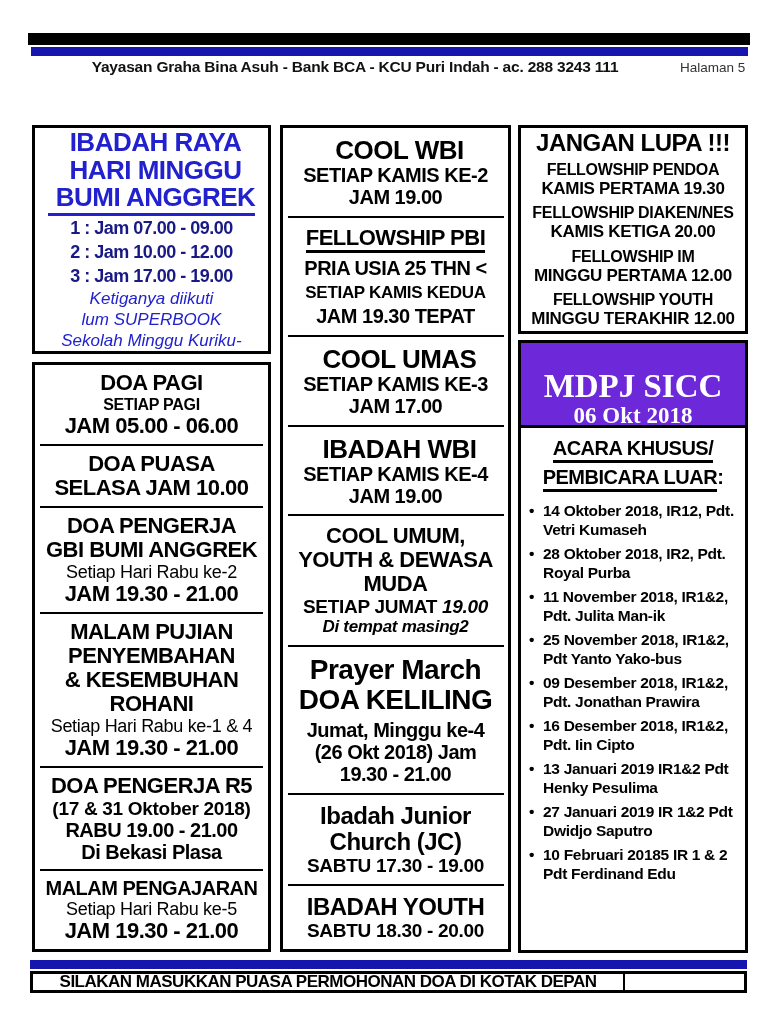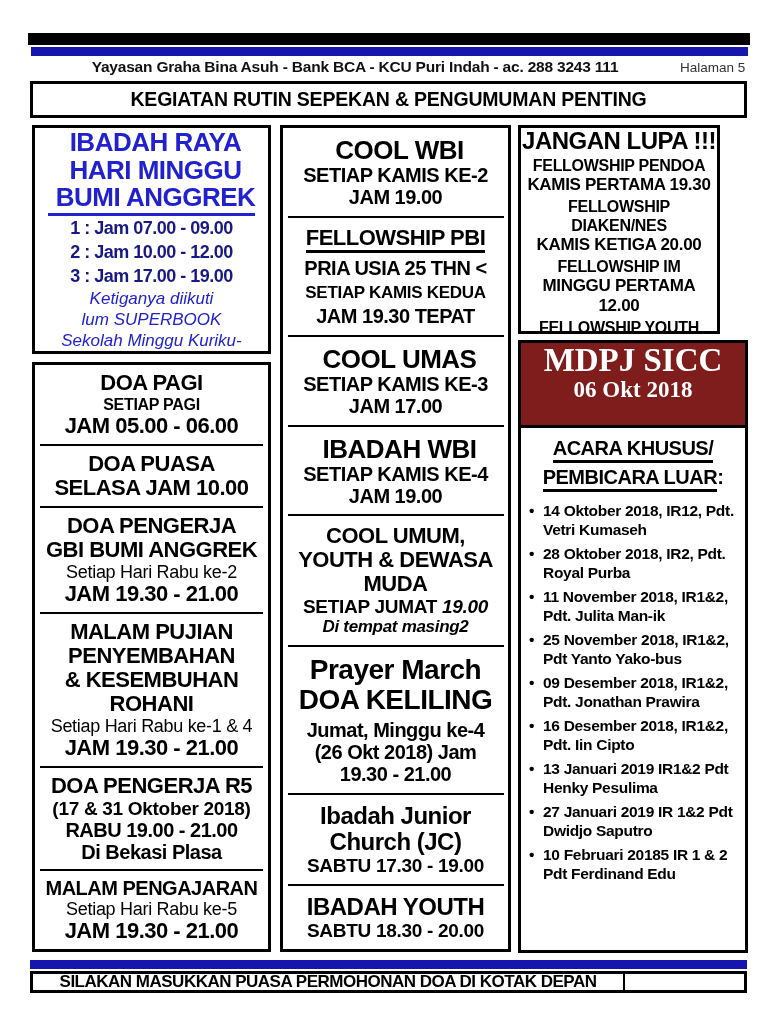--- a/index.html
+++ b/index.html
@@ -30,22 +30,22 @@
   .it{font-style:italic;}
   .c-blue{color:#2121CE;}
   .c-navy{color:#191985;}
   .c-pblue{color:#000000;}
   .u{display:inline-block;border-bottom:3px solid currentColor;padding-bottom:1px;line-height:1.05;}
   .serif{font-family:"Liberation Serif","DejaVu Serif",serif;}
   
   .box-sunday{left:32px;top:125px;width:239px;height:229px;}
   .box-left2{left:32px;top:362px;width:239px;height:590px;}
   .box-mid{left:280px;top:125px;width:231px;height:827px;}
-  .box-right1{left:518px;top:125px;width:202px;height:209px;}
-  .box-green{left:518px;top:340px;width:230px;height:92px;background:#7f1d1d;color:#fff;justify-content:flex-start;}
+  .box-right1{left:518px;top:125px;width:230px;height:209px;}
+  .box-green{left:518px;top:340px;width:230px;height:92px;background:#6d28d9;color:#fff;justify-content:flex-end;}
   .box-right2{left:518px;top:425px;width:230px;height:528px;justify-content:flex-start;padding-top:6px;}
   .acara-list{list-style:none;margin:4px 0 0 0;padding:0 4px 0 6px;text-align:left;}
   .acara-list li{position:relative;padding-left:16px;font-size:15.5px;line-height:19px;
                  font-weight:bold;letter-spacing:-0.3px;margin-top:5px;}
   .acara-list li::before{content:"\2022";position:absolute;left:2px;top:0;}
   .jl-item{margin-top:2px;}
   .foot-blue{position:absolute;left:30px;top:960px;width:717px;height:9px;background:#1616AE;}
   .foot-box{position:absolute;left:30px;top:971px;width:717px;height:22px;box-sizing:border-box;
             border:3px solid #000;display:flex;}
   .foot-cell-text{width:592px;box-sizing:border-box;border-right:2.5px solid #000;
@@ -58,23 +58,20 @@
 </head>
 <body>
 
 <div class="page">
 
   <div class="bar-black"></div>
   <div class="bar-blue"></div>
   <div class="org-line">Yayasan Graha Bina Asuh - Bank BCA -  KCU Puri Indah - ac. 288 3243 111</div>
   <div class="page-num">Halaman 5</div>
 
-  <div class="title-box">
-    <span>KEGIATAN RUTIN SEPEKAN &amp; PENGUMUMAN PENTING</span>
-  </div>
 
   <div class="box box-sunday">
     <div class="sec">
       <div class="h26 c-blue">IBADAH RAYA</div>
       <div class="h26 c-blue">HARI MINGGU</div>
     </div>
     <div class="sec">
       <span class="h26 c-blue u">BUMI ANGGREK</span>
     </div>
     <div class="sec c-navy" style="font-size:18px;line-height:24px;font-weight:bold;letter-spacing:-0.5px;">

